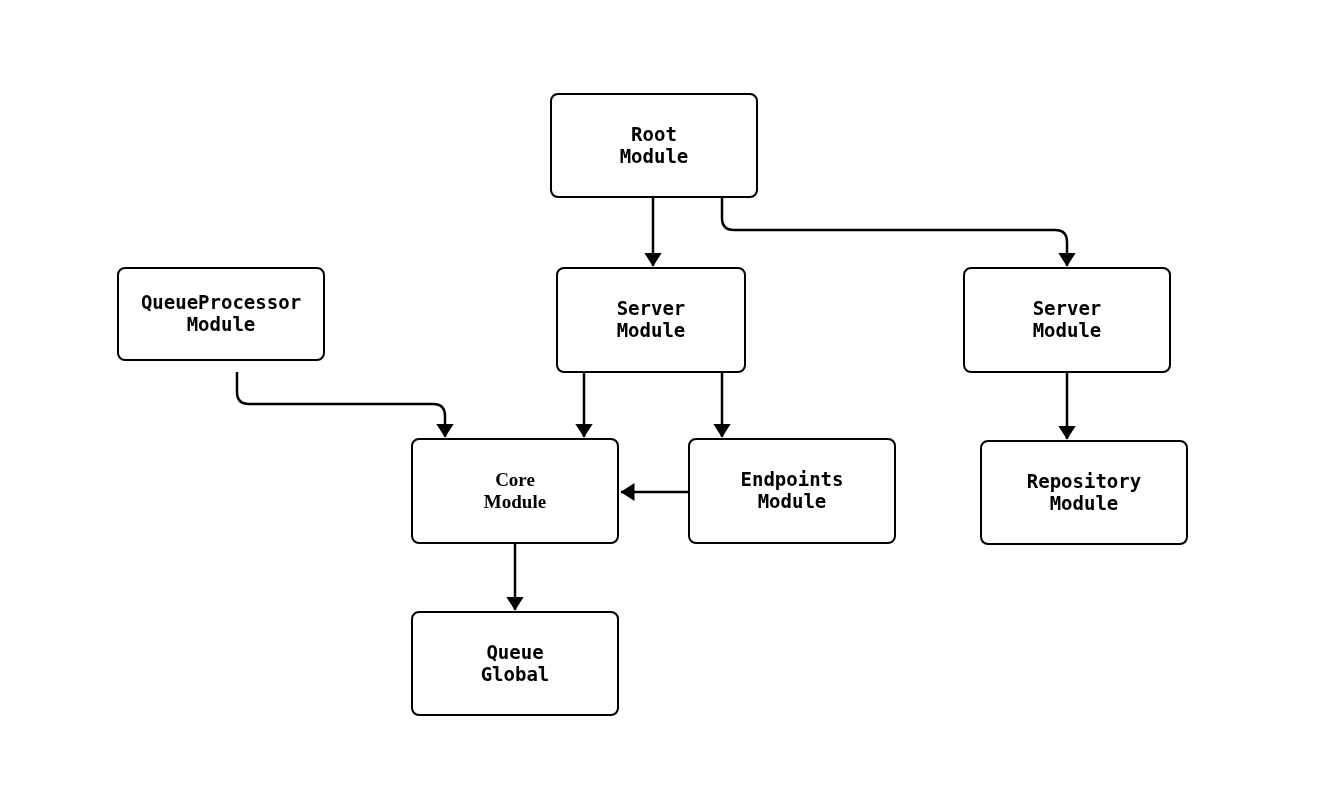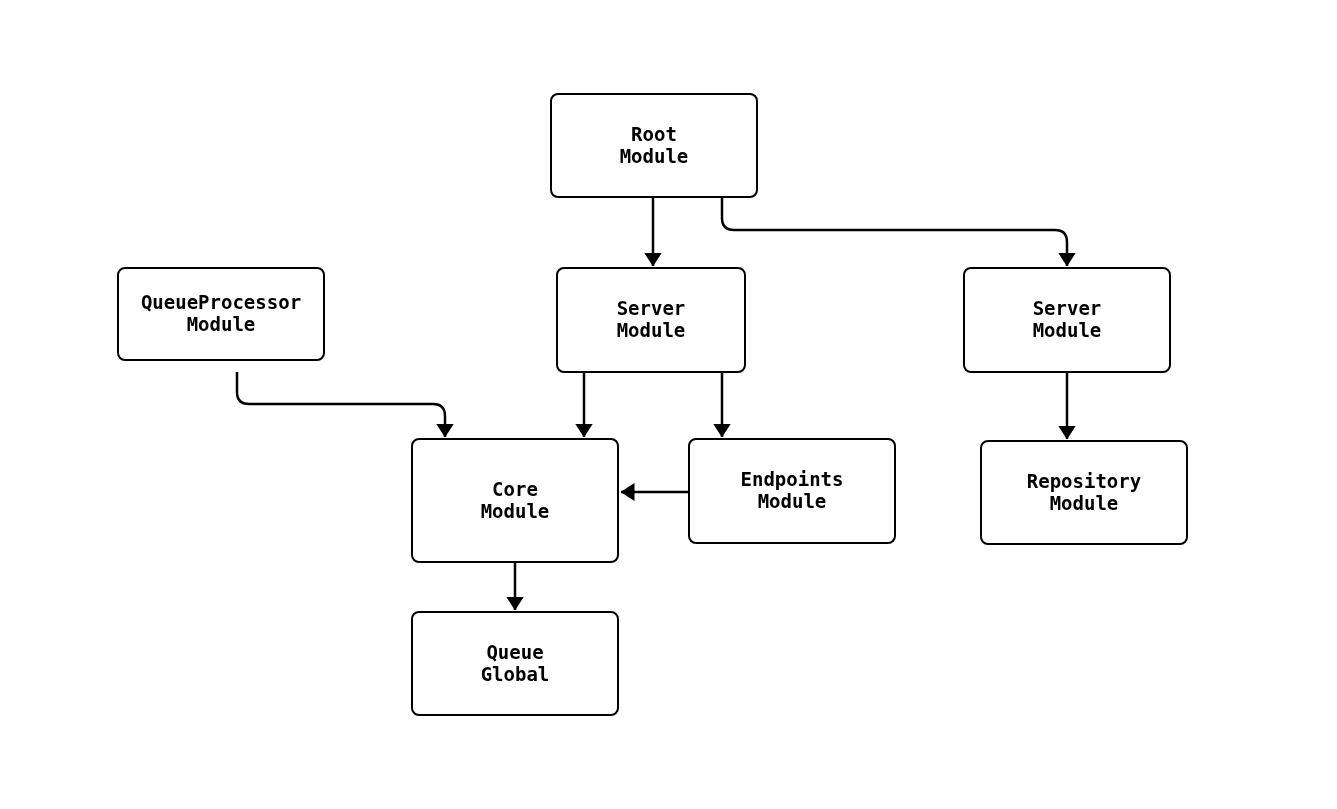--- a/index.html
+++ b/index.html
@@ -42,21 +42,21 @@
     font-size: 19px;
     line-height: 1.15;
   }
   .node .label {
     white-space: pre-line;
   }
   .n-root          { left: 550px; top:  93px; width: 208px; height: 105px; }
   .n-queueprocessor{ left: 117px; top: 267px; width: 208px; height: 94px; }
   .n-server        { left: 556px; top: 267px; width: 190px; height: 106px; }
   .n-global        { left: 963px; top: 267px; width: 208px; height: 106px; }
-  .n-core          { left: 411px; top: 438px; width: 208px; height: 125px; }
+  .n-core          { left: 411px; top: 438px; width: 208px; height: 106px; font-family: Liberation Serif, serif; }
   .n-endpoints     { left: 688px; top: 438px; width: 208px; height: 106px; }
   .n-repository    { left: 963px; top: 440px; width: 208px; height: 105px; margin-left: 17px; }
   .n-queue         { left: 411px; top: 611px; width: 208px; height: 105px; }
 </style>
 </head>
 <body>
 
 <div class="canvas">
 
   <svg class="edges" viewBox="0 0 1337 809" xmlns="http://www.w3.org/2000/svg" aria-hidden="true">

